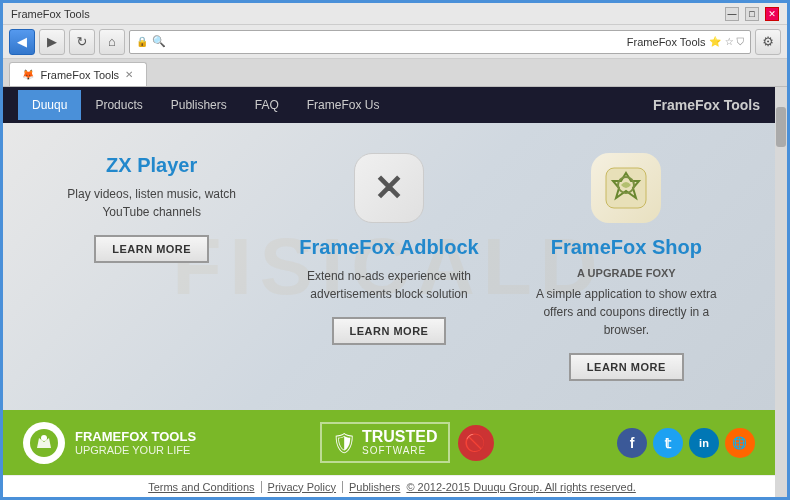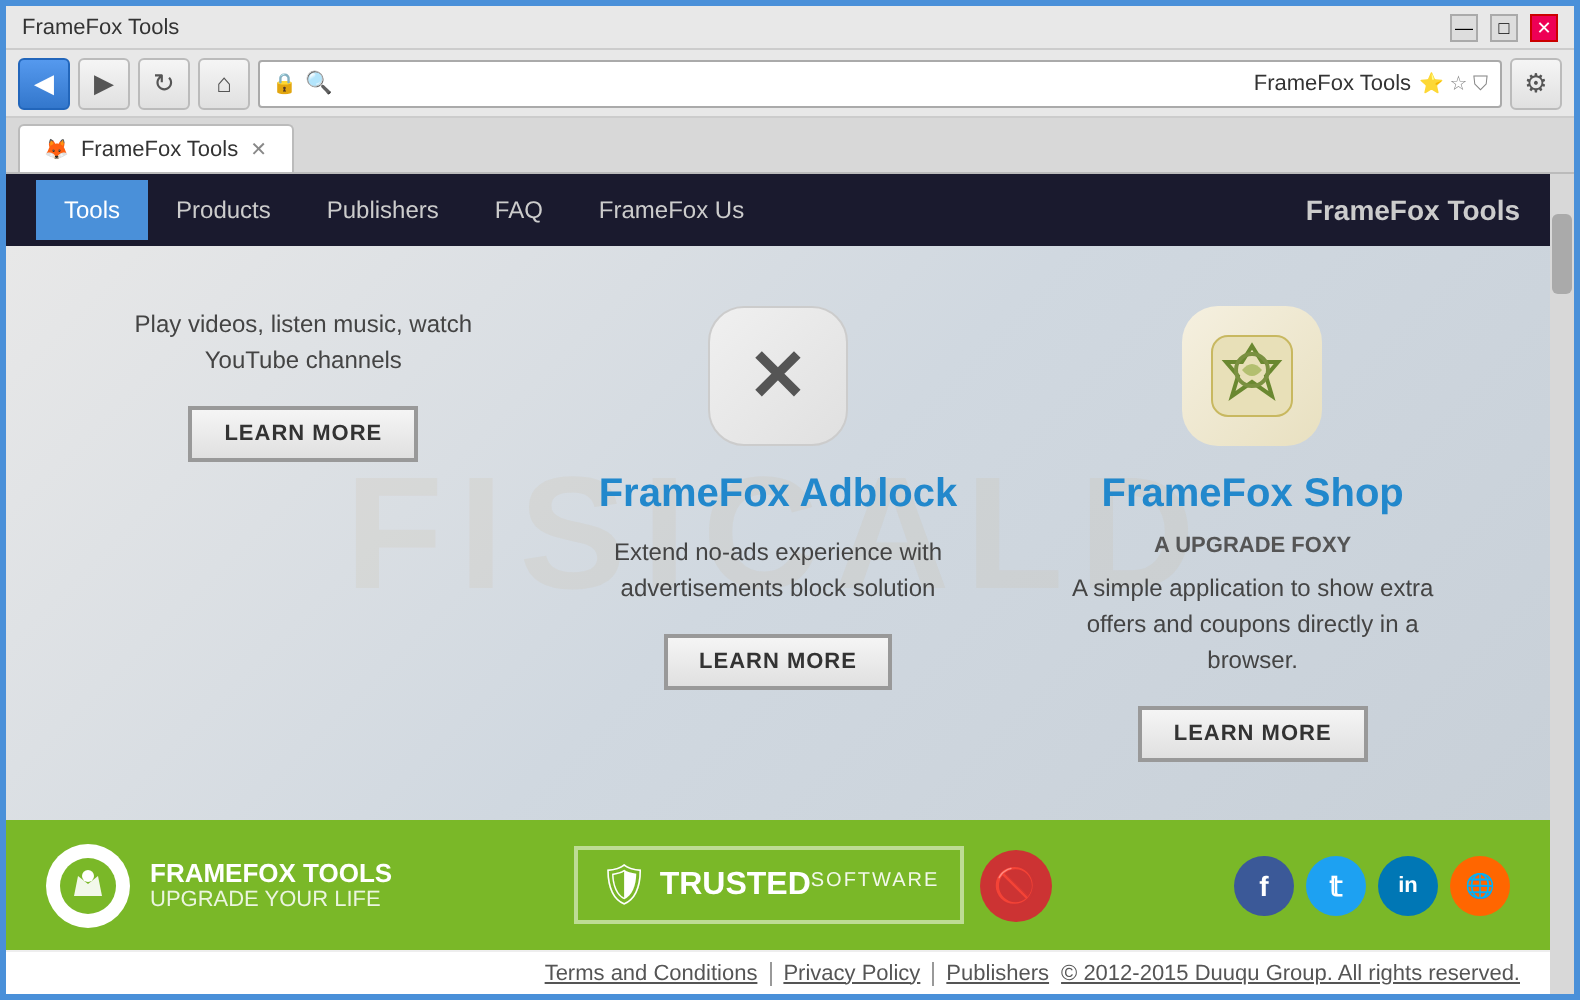--- a/index.html
+++ b/index.html
@@ -50,32 +50,32 @@
     
     .footer-main { height: 65px; background: #7ab828; display: flex; align-items: center; padding: 0 20px; justify-content: space-between; }
     .footer-logo { display: flex; align-items: center; gap: 10px; }
     .footer-logo-icon { width: 42px; height: 42px; border-radius: 50%; background: white; display: flex; align-items: center; justify-content: center; font-size: 22px; color: #7ab828; }
     .footer-logo-text { display: flex; flex-direction: column; }
     .footer-logo-title { font-size: 13px; font-weight: bold; color: white; }
     .footer-logo-sub { font-size: 11px; color: rgba(255,255,255,0.85); }
     .footer-trusted { display: flex; align-items: center; gap: 8px; }
     .trusted-badge { display: flex; align-items: center; gap: 5px; border: 2px solid rgba(255,255,255,0.5); padding: 5px 10px; }
     .trusted-shield { font-size: 20px; color: white; }
-    .trusted-text { display: flex; flex-direction: row; }
+    .trusted-text { display: flex; flex-direction: column; }
     .trusted-word { font-size: 16px; font-weight: bold; color: white; line-height: 1; }
     .trusted-sub { font-size: 10px; color: rgba(255,255,255,0.9); letter-spacing: 1px; }
     .no-icon { width: 36px; height: 36px; border-radius: 50%; background: #cc3333; display: flex; align-items: center; justify-content: center; color: white; font-size: 18px; }
     .social-icons { display: flex; gap: 6px; }
     .social-icon { width: 30px; height: 30px; border-radius: 50%; display: flex; align-items: center; justify-content: center; color: white; font-size: 14px; font-weight: bold; cursor: pointer; }
     .social-fb { background: #3b5998; }
     .social-tw { background: #1da1f2; }
     .social-li { background: #0077b5; }
     .social-globe { background: #ff6600; }
 
-    .footer-bottom { height: 22px; background: white; display: flex; align-items: center; justify-content: flex-end; padding: 0 15px; border-top: 1px solid #eee; }
+    .footer-bottom { height: 22px; background: white; display: flex; align-items: center; justify-content: center; padding: 0 15px; border-top: 1px solid #eee; }
     .footer-links { display: flex; gap: 0; font-size: 11px; }
     .footer-link { color: #555; text-decoration: underline; cursor: pointer; padding: 0 6px; border-right: 1px solid #999; }
     .footer-link:last-child { border-right: none; }
     .footer-copyright { font-size: 11px; color: #555; text-decoration: underline; }
 
     .scrollbar { width: 12px; background: #d8d8d8; display: flex; flex-direction: column; align-items: center; }
     .scrollbar-thumb { width: 10px; height: 40px; background: #aaa; border-radius: 3px; margin-top: 20px; }
 
     .main-area { flex: 1; display: flex; flex-direction: row; overflow: hidden; }
     .content-area { flex: 1; display: flex; flex-direction: column; overflow: hidden; }
@@ -114,34 +114,35 @@
       <span>FrameFox Tools</span>
       <span class="tab-close">✕</span>
     </div>
   </div>
 
   <div class="main-area">
     <div class="content-area">
 
       <div class="site-nav">
         <div class="nav-links">
-          <a class="nav-link active">Tools</a>
+          <a class="nav-link active">Duuqu</a>
           <a class="nav-link">Products</a>
           <a class="nav-link">Publishers</a>
           <a class="nav-link">FAQ</a>
           <a class="nav-link">FrameFox Us</a>
         </div>
         <div class="site-brand">FrameFox Tools</div>
       </div>
 
       <div class="hero">
         <div class="hero-watermark">FISICALD</div>
         <div class="products-grid">
 
           <div class="product-card">
+            <div class="product-title">ZX Player</div>
             <div class="product-desc">Play videos, listen music, watch YouTube channels</div>
             <button class="learn-btn">LEARN MORE</button>
           </div>
 
           <div class="product-card">
             <div class="product-icon adblock" style="font-size:36px; color:#555; font-weight:bold;">✕</div>
             <div class="product-title">FrameFox Adblock</div>
             <div class="product-desc">Extend no-ads experience with advertisements block solution</div>
             <button class="learn-btn">LEARN MORE</button>
           </div>

